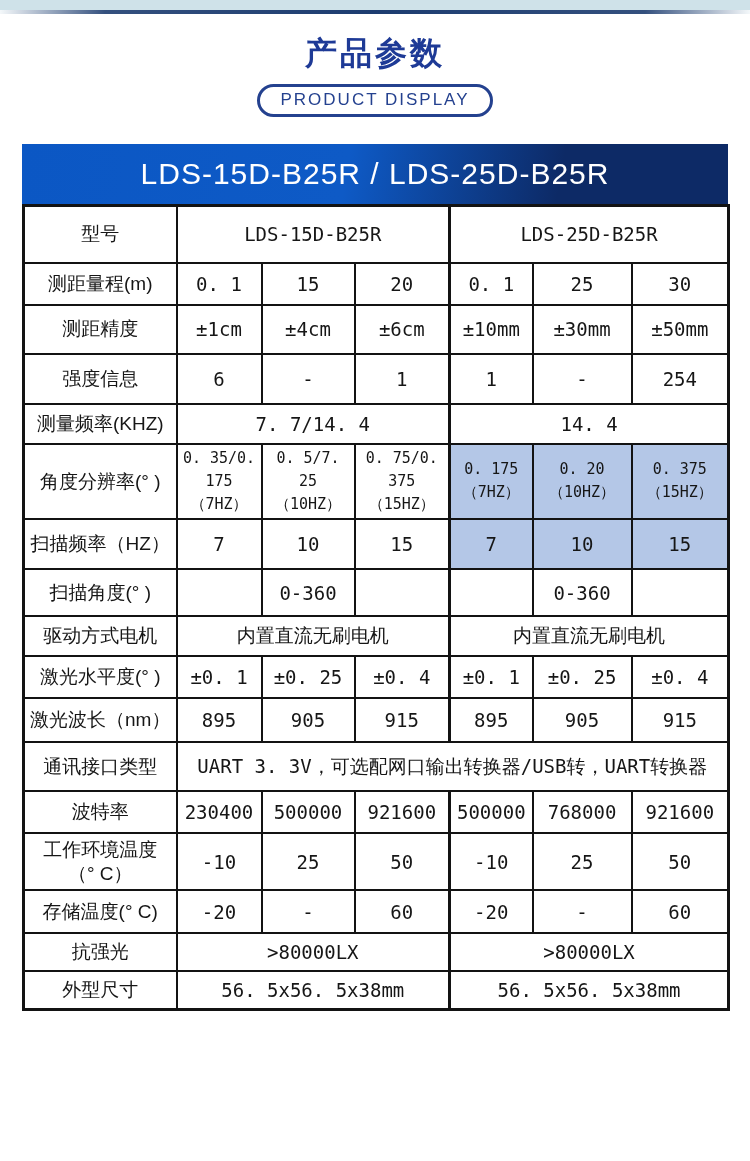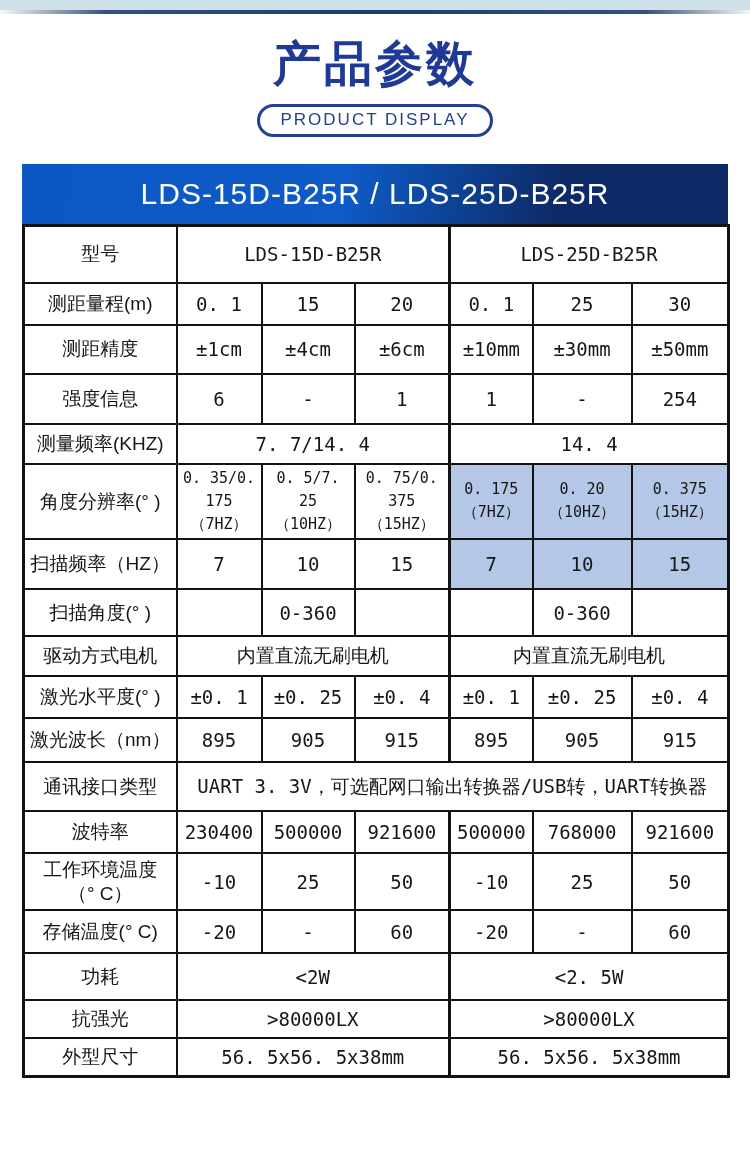--- a/index.html
+++ b/index.html
@@ -8,21 +8,21 @@
     font-family:"Liberation Sans","DejaVu Sans",sans-serif;
     -webkit-font-smoothing:antialiased;
   }
   .top-strip { height:10px; background:#cfe2e9; }
   .top-line  {
     height:4px;
     background:linear-gradient(to right,#f4f8fa 0%,#34507e 14%,#1c3c70 50%,#34507e 86%,#f4f8fa 100%);
   }
   .title {
     margin:18px 0 8px; text-align:center;
-    color:#1e3a96; font-size:48px; font-weight:600; letter-spacing:3px;
+    color:#1e3a96; font-size:32px; font-weight:600; letter-spacing:3px;
   }
   .pill {
     width:fit-content; margin:0 auto;
     border:3px solid #24418f; border-radius:18px;
     padding:3px 20px 4px;
     color:#24418f; font-size:17px; font-weight:500; letter-spacing:2px;
   }
   .banner {
     margin:27px 22px 0; height:60px;
     background:linear-gradient(100deg,#0b57c4 0%,#0e5ac6 46%,#0d2a66 76%,#0d2a66 100%);
@@ -210,25 +210,20 @@
         </tr>
         <tr style="height: 43px;">
           <th>存储温度(° C)</th>
           <td>-20</td>
           <td>-</td>
           <td class="mid">60</td>
           <td>-20</td>
           <td>-</td>
           <td>60</td>
         </tr>
-        <tr style="height: 47px;">
-          <th>功耗</th>
-          <td colspan="3" class="mid">&lt;2W</td>
-          <td colspan="3">&lt;2. 5W</td>
-        </tr>
         <tr style="height: 38px;">
           <th>抗强光</th>
           <td colspan="3" class="mid">&gt;80000LX</td>
           <td colspan="3">&gt;80000LX</td>
         </tr>
         <tr style="height: 38px;">
           <th>外型尺寸</th>
           <td colspan="3" class="mid">56. 5x56. 5x38mm</td>
           <td colspan="3">56. 5x56. 5x38mm</td>
         </tr>

